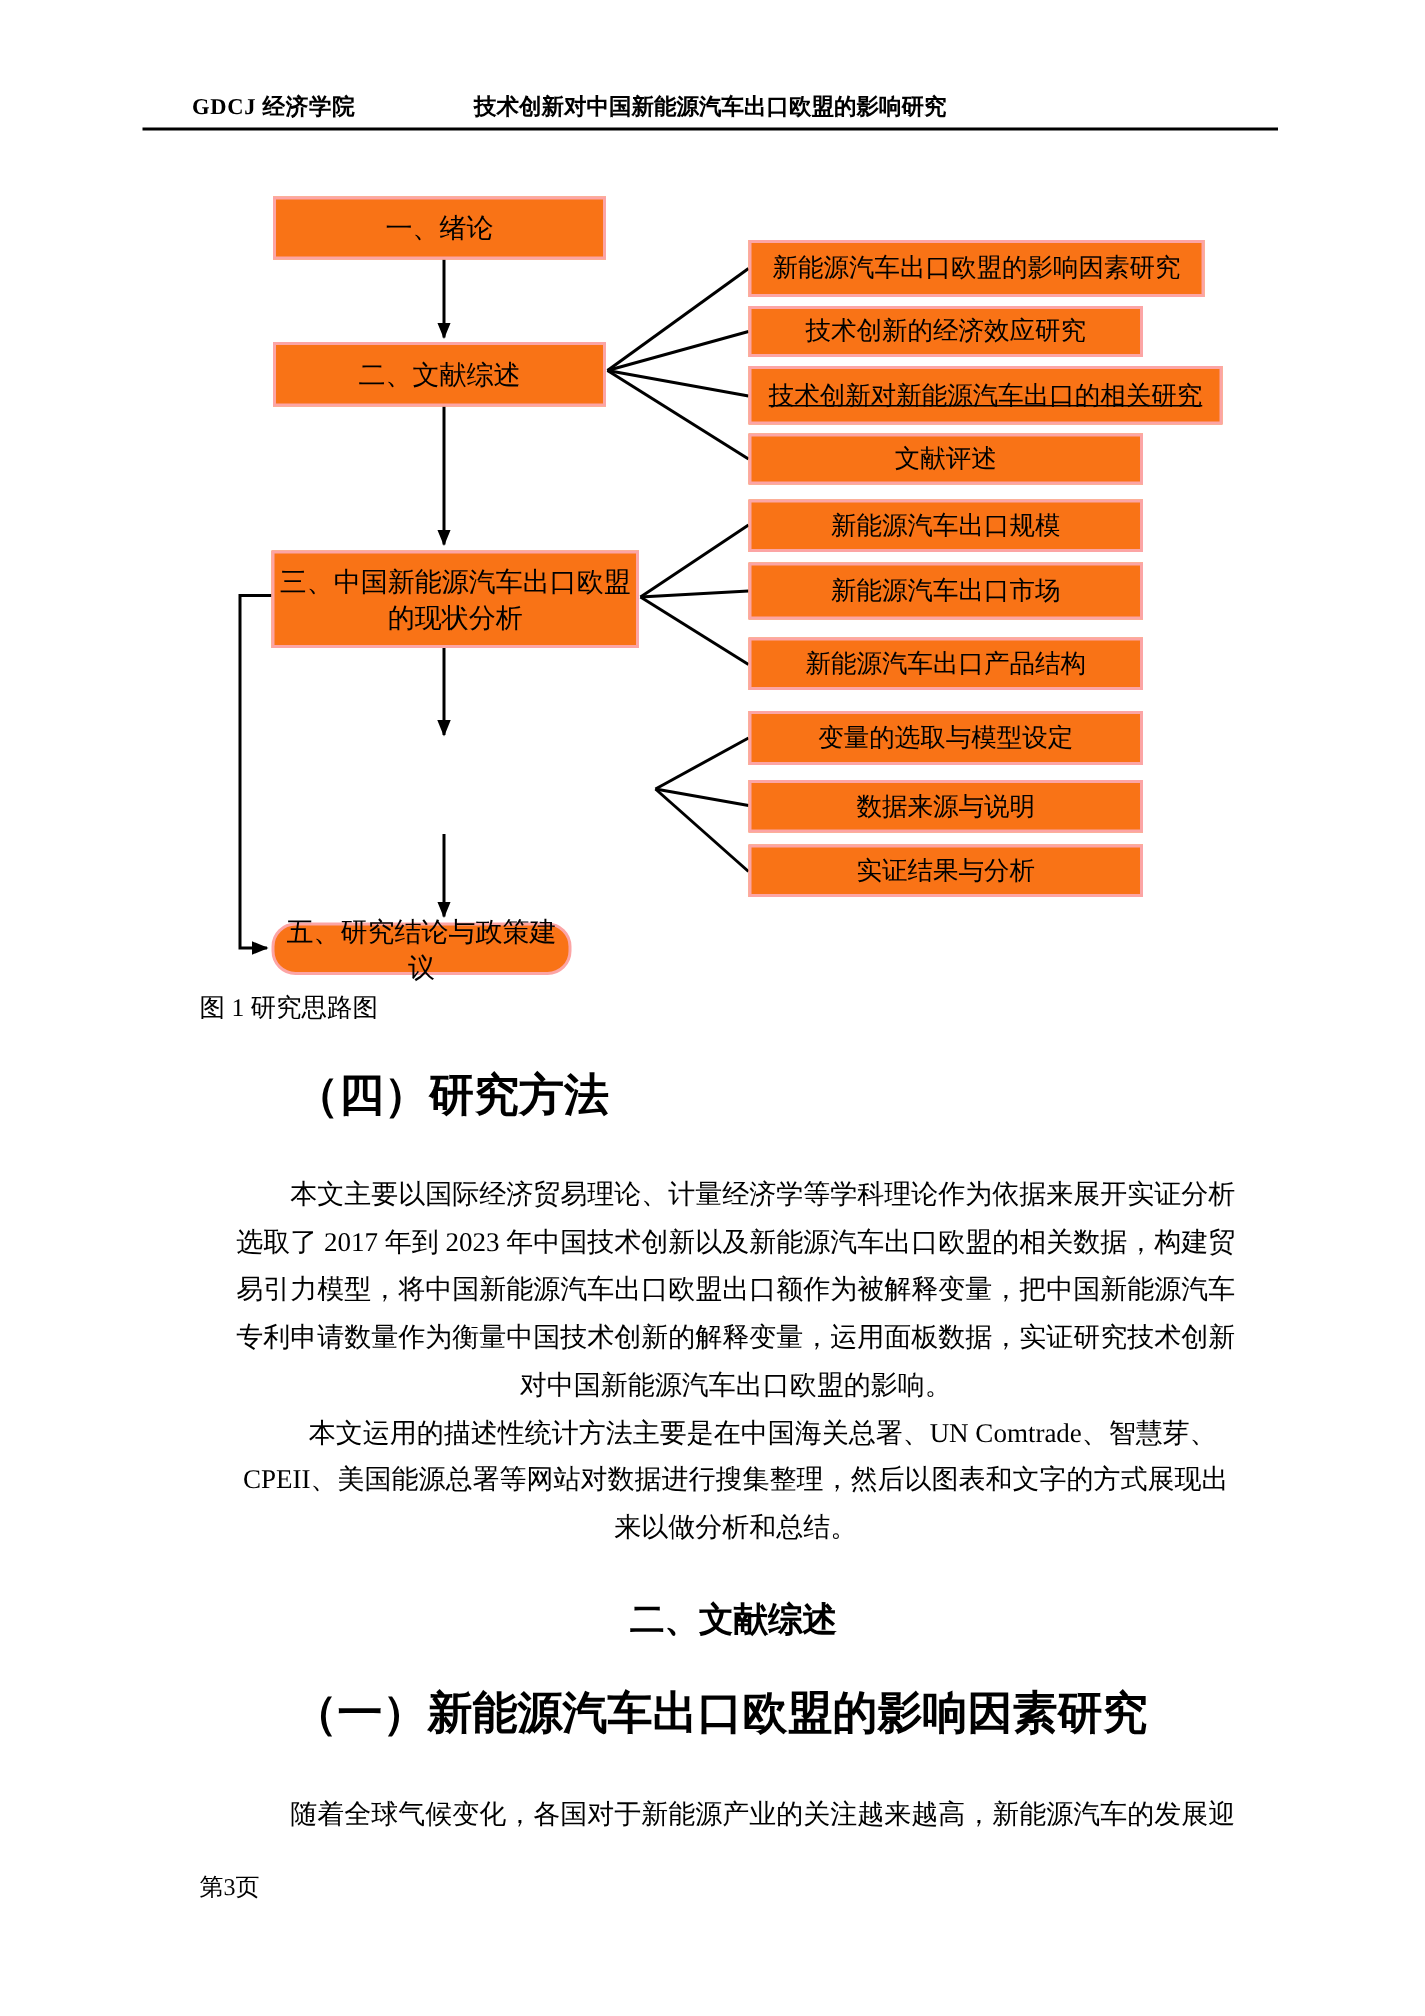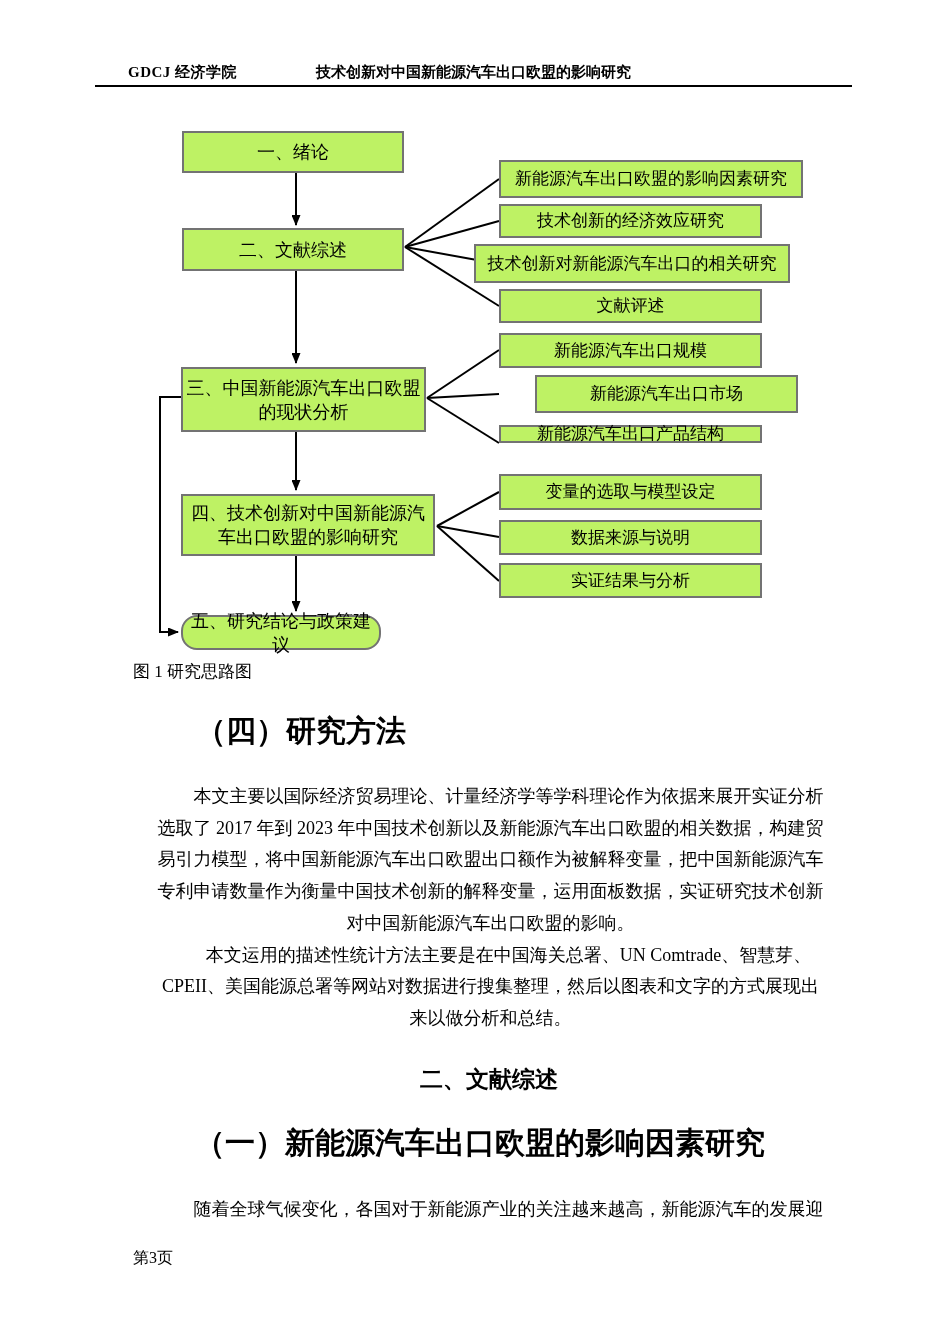--- a/index.html
+++ b/index.html
@@ -8,21 +8,21 @@
     margin:0 auto;overflow:hidden;
     font-family:"Liberation Serif","DejaVu Serif",serif;color:#000;padding-left:16px;
   }
   
   .hdr{position:absolute;top:60px;left:95px;width:757px;height:24px;font-size:15px;line-height:24px;}
   .hdr-school{position:absolute;left:33px;top:0;font-weight:bold;letter-spacing:.5px;}
   .hdr-title{position:absolute;left:0;right:0;text-align:center;top:0;font-weight:bold;}
   .hdr-rule{position:absolute;top:85px;left:95px;width:757px;height:0;border-top:2px solid #000;}
   
   .fbox{
-    position:absolute;background:#bef264;border:2px solid #737373;box-sizing:border-box;
+    position:absolute;background:#f97316;border:2px solid #fca5a5;box-sizing:border-box;
     display:flex;align-items:center;justify-content:center;text-align:center;
     font-size:18px;line-height:24px;white-space:pre-line;
   }
   .bbox{font-size:17px;white-space:nowrap;}
   #connectors{position:absolute;left:0;top:0;pointer-events:none;}
   
   .caption{position:absolute;top:660px;left:133px;width:712px;text-align:left;font-size:17px;}
   .h-sub{
     position:absolute;font-family:"Liberation Sans","DejaVu Sans",sans-serif;
     font-weight:bold;font-size:30px;line-height:30px;white-space:nowrap;
@@ -72,32 +72,30 @@
 
     <line x1="437" y1="526" x2="499" y2="492" stroke="#000" stroke-width="2"></line>
     <line x1="437" y1="526" x2="499" y2="537" stroke="#000" stroke-width="2"></line>
     <line x1="437" y1="526" x2="499" y2="581" stroke="#000" stroke-width="2"></line>
   </svg>
 
   <div class="fbox" style="left:182px;top:131px;width:222px;height:42px;">一、绪论</div>
   <div class="fbox" style="left:182px;top:228px;width:222px;height:43px;">二、文献综述</div>
   <div class="fbox" style="left:181px;top:367px;width:245px;height:65px;">三、中国新能源汽车出口欧盟
 的现状分析</div>
-  <div class="fbox" style="left:181px;top:494px;width:254px;height:62px;">四、技术创新对中国新能源汽
-车出口欧盟的影响研究</div>
   <div class="fbox" style="left:181px;top:615px;width:200px;height:35px;border-radius:16px;">五、研究结论与政策建议</div>
 
   <div class="fbox bbox" style="left:499px;top:160px;width:304px;height:38px;">新能源汽车出口欧盟的影响因素研究</div>
   <div class="fbox bbox" style="left:499px;top:204px;width:263px;height:34px;">技术创新的经济效应研究</div>
-  <div class="fbox bbox" style="left:474px;top:244px;width:316px;height:39px;">技术创新对新能源汽车出口的相关研究</div>
+  <div class="fbox bbox" style="left:499px;top:244px;width:316px;height:39px;text-decoration:underline;">技术创新对新能源汽车出口的相关研究</div>
   <div class="fbox bbox" style="left:499px;top:289px;width:263px;height:34px;">文献评述</div>
 
   <div class="fbox bbox" style="left:499px;top:333px;width:263px;height:35px;">新能源汽车出口规模</div>
-  <div class="fbox bbox" style="left:499px;top:375px;width:263px;height:38px;margin-left:36px;">新能源汽车出口市场</div>
-  <div class="fbox bbox" style="left:499px;top:425px;width:263px;height:18px;">新能源汽车出口产品结构</div>
+  <div class="fbox bbox" style="left:499px;top:375px;width:263px;height:38px;">新能源汽车出口市场</div>
+  <div class="fbox bbox" style="left:499px;top:425px;width:263px;height:35px;">新能源汽车出口产品结构</div>
 
   <div class="fbox bbox" style="left:499px;top:474px;width:263px;height:36px;">变量的选取与模型设定</div>
   <div class="fbox bbox" style="left:499px;top:520px;width:263px;height:35px;">数据来源与说明</div>
   <div class="fbox bbox" style="left:499px;top:563px;width:263px;height:35px;">实证结果与分析</div>
 
   <div class="caption">图 1  研究思路图</div>
 
   <div class="h-sub" style="left:196px;top:716px;">（四）研究方法</div>
 
   <div class="bodytext" style="top:781px;">

